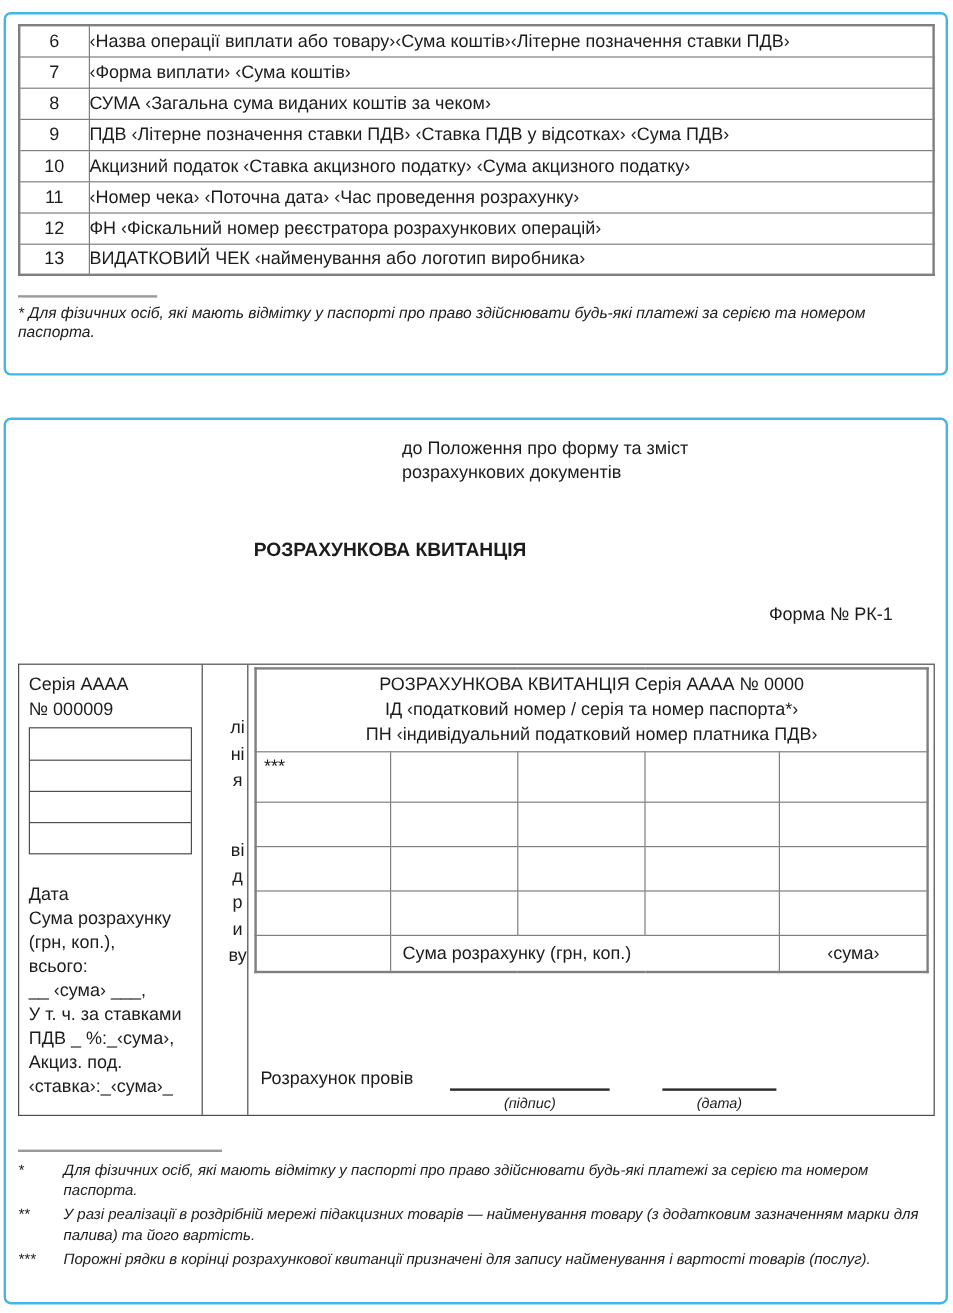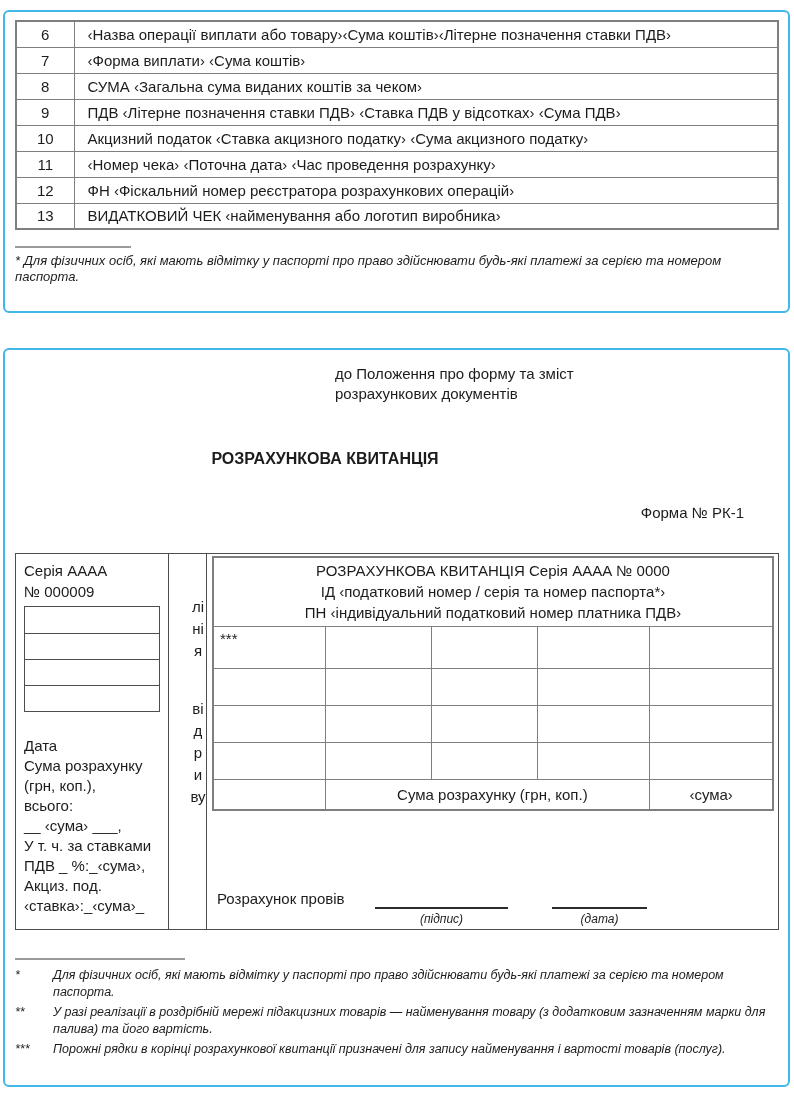--- a/index.html
+++ b/index.html
@@ -14,21 +14,21 @@
   }
   #panel-top { top: 10px; height: 303px; }
   #panel-bottom { top: 348px; height: 739px; }
 
   
   table.spec { position: absolute; left: 10px; top: 8px; width: 764px;
     border-collapse: collapse; table-layout: fixed; }
   table.spec td { border: 1.6px solid #7f7f7f; height: 26px; font-size: 15px; vertical-align: middle; }
   table.spec { border: 2px solid #7f7f7f; }
   td.num { width: 58px; text-align: center; }
-  td.desc { padding-left: 13px; }
+  td.desc { padding-left: 0; }
 
   .fn-rule-top { position: absolute; left: 10px; top: 234px; width: 116px; border-top: 2px solid #9a9a9a; }
   .fn-top { position: absolute; left: 10px; top: 241px; right: 14px;
     font-style: italic; font-size: 13px; line-height: 16px; }
 
   
   .appendix { position: absolute; left: 330px; top: 14px; font-size: 15px; line-height: 20px; }
   .doc-title { position: absolute; left: 100px; top: 100px; width: 440px;
     text-align: center; font-weight: bold; font-size: 16px; }
   .form-code { position: absolute; right: 44px; top: 154px; font-size: 15px; }
@@ -51,21 +51,21 @@
 
   .main { flex: 1; position: relative; padding: 2px 4px 0 5px; }
   table.main-table { width: 100%; border-collapse: collapse; table-layout: fixed;
     border: 2.5px solid #7f7f7f; }
   table.main-table td, table.main-table th { border: 1.6px solid #7f7f7f; font-size: 15px; font-weight: normal; }
   td.mt-head { text-align: center; line-height: 21px; padding: 2px 0 3px 0; }
   tr.cols th { height: 72px; line-height: 19px; text-align: center; vertical-align: middle; padding: 2px 5px; }
   tr.body1 td { height: 42px; vertical-align: top; padding: 3px 0 0 6px; }
   tr.bodyn td { height: 37px; }
   tr.totals td { height: 30px; }
-  td.total-label { padding-left: 10px; text-align: center; }
+  td.total-label { padding-left: 10px; }
   td.total-value { text-align: center; }
 
   .sign-row { position: absolute; left: 5px; right: 4px; top: 332px; height: 44px; }
   .sign-label { position: absolute; left: 5px; top: 4px; font-size: 15px; }
   .sig-line { position: absolute; top: 21px; border-bottom: 2px solid #2b2b2b; }
   .sig-line.l1 { left: 163px; width: 133px; }
   .sig-line.l2 { left: 340px; width: 95px; }
   .sig-cap { position: absolute; top: 26px; font-style: italic; font-size: 12px; text-align: center; }
   .sig-cap.c1 { left: 163px; width: 133px; }
   .sig-cap.c2 { left: 340px; width: 95px; }

